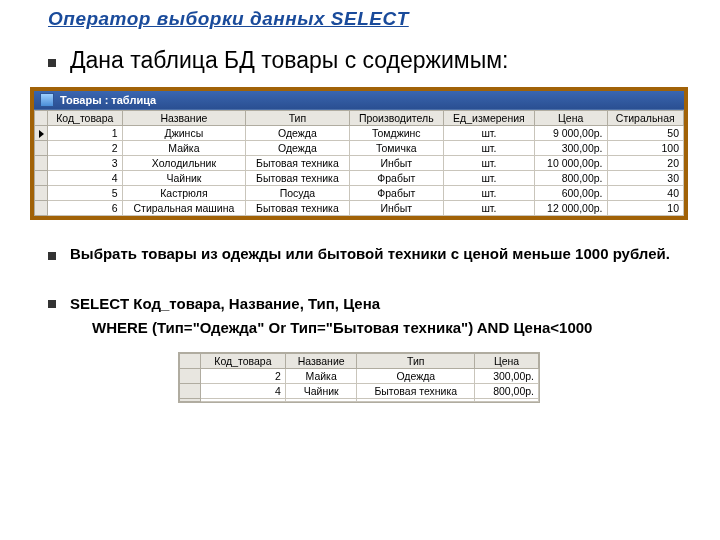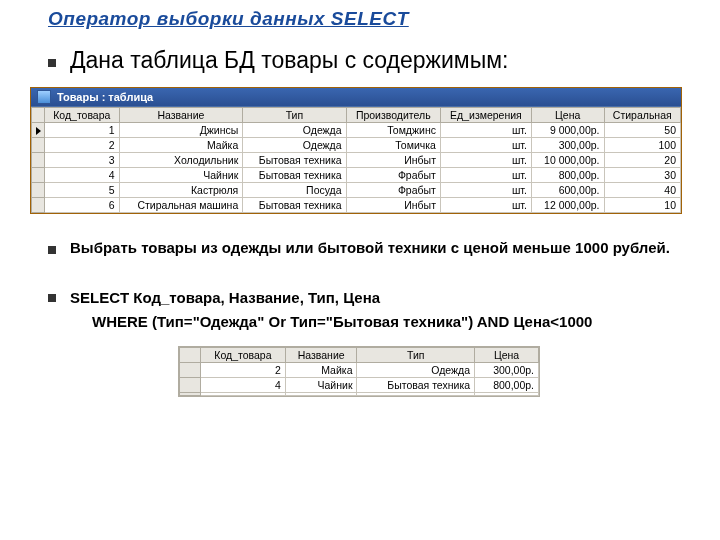--- a/index.html
+++ b/index.html
@@ -63,21 +63,21 @@
     line-height: 1.6;
   }
   .sql-block .cont {
     padding-left: 22px;
   }
 
   
   .access-window {
     margin: 6px -10px 14px -18px; 
     width: 650px;
-    border: 1px solid #a16207;
+    border: 4px solid #a16207;
     font-family: Tahoma, Arial, sans-serif;
   }
   .titlebar {
     display: flex;
     align-items: center;
     gap: 6px;
     background: linear-gradient(#3a66b0, #2a4f92);
     color: #fff;
     font-size: 11px;
     font-weight: bold;
@@ -119,21 +119,21 @@
   }
   .rowhead .sel {
     display: block;
     width: 0; height: 0;
     margin: 2px auto 0;
     border-top: 4px solid transparent;
     border-bottom: 4px solid transparent;
     border-left: 5px solid #000;
   }
   td.num { text-align: right; }
-  td.txt { text-align: right; margin-left: 17px; }
+  td.txt { text-align: center; margin-left: 17px; }
 
   
   .result-wrap {
     margin: 10px 0 0 130px;
     width: 360px;
     border: 1px solid #b0aca0;
     font-family: Tahoma, Arial, sans-serif;
   }
   table.result {
     border-collapse: collapse;

